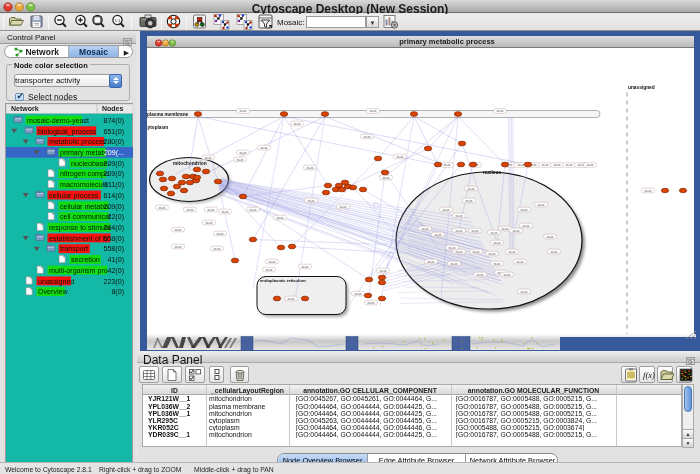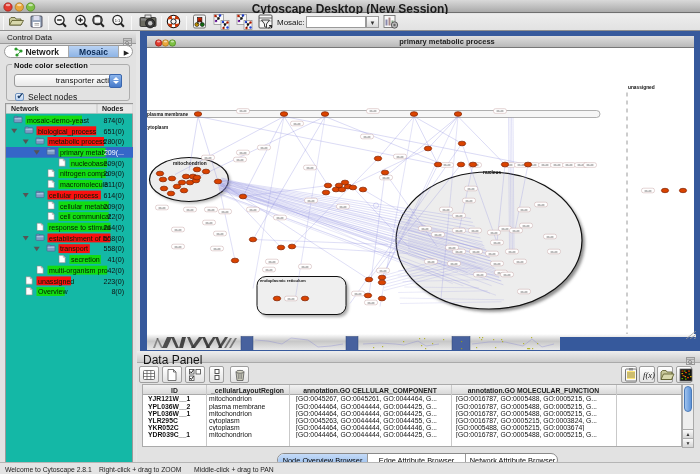--- a/index.html
+++ b/index.html
@@ -15,21 +15,21 @@
 
 #cp { left:0; top:31px; width:136px; height:431px; background:#e2e2e2; }
 #cphdr { position:absolute; left:0; top:0; width:136px; height:13px; background:linear-gradient(#e8e8e8,#c6c6c6); border-bottom:1px solid #9a9a9a; }
 #cphdr span { position:absolute; left:7px; top:2px; font-size:8px; color:#111; }
 #cptabs { position:absolute; left:4px; top:14px; width:129px; height:13px; background:#fff; border:1px solid #9a9a9a; border-radius:6.5px; overflow:hidden; }
 #tabnet { position:absolute; left:0; top:0; width:64px; height:13px; font-size:8.5px; font-weight:bold; color:#222; text-align:center; line-height:12px; border-right:1px solid #aaa; }
 #tabmos { position:absolute; left:64px; top:0; width:50px; height:13px; background:linear-gradient(#b9d2f3,#85aee3); font-size:8.5px; font-weight:bold; color:#0a2a55; text-align:center; line-height:12px; border-right:1px solid #aaa; }
 #tabarr { position:absolute; left:114px; top:0; width:15px; height:13px; font-size:7px; color:#222; text-align:center; line-height:13px; }
 #grp { position:absolute; left:6px; top:33px; width:124px; height:37px; border:1px solid #adadad; border-radius:3px; }
 #grplbl { position:absolute; left:5px; top:-4.5px; background:#e2e2e2; padding:0 2px; font-size:7.5px; font-weight:bold; color:#111; }
-#combo { position:absolute; left:7px; top:9px; width:108px; height:12.5px; background:linear-gradient(#ffffff,#e9e9e9); border:1px solid #9a9a9a; border-radius:3px; font-size:8px; color:#111; text-align:right; line-height:12px; }
+#combo { position:absolute; left:7px; top:9px; width:108px; height:12.5px; background:linear-gradient(#ffffff,#e9e9e9); border:1px solid #9a9a9a; border-radius:3px; font-size:8px; color:#111; text-align:left; line-height:12px; }
 #combobtn { position:absolute; right:-0.5px; top:-1px; width:13px; height:13.5px; background:linear-gradient(#8db6ed,#4579c9); border-radius:2px; border:1px solid #3a66ad; }
 #combobtn:before { content:""; position:absolute; left:3.2px; top:2.2px; border-left:3px solid transparent; border-right:3px solid transparent; border-bottom:3.6px solid #fff; }
 #combobtn:after { content:""; position:absolute; left:3.2px; bottom:2.2px; border-left:3px solid transparent; border-right:3px solid transparent; border-top:3.6px solid #fff; }
 #chk { position:absolute; left:8px; top:27.5px; width:8.5px; height:8.5px; background:linear-gradient(#eaf2fc,#bcd4f2); border:1px solid #6f91bd; border-radius:2px; }
 #chk:before { content:"\2714"; position:absolute; left:0.5px; top:-2.5px; font-size:9px; color:#1a3c66; }
 #chklbl { position:absolute; left:21px; top:27px; font-size:8.5px; color:#111; }
 #treewrap { position:absolute; left:5px; top:72px; width:128px; height:399px; background:#14b8a6; border:1px solid #9a9a9a; }
 
 #frame { left:140px; top:31px; width:560px; height:320px; background:#36599c; }
 #ititle { position:absolute; left:6.5px; top:5px; width:547px; height:12px; background:linear-gradient(#dedede,#b9b9b9); border-bottom:1px solid #787878; }
@@ -210,21 +210,21 @@
   <div class="tsep" style="left:48px"></div>
   <div class="tsep" style="left:131px"></div>
   <div class="tsep" style="left:160.5px"></div>
   <div class="tsep" style="left:186px"></div>
   <div id="searchlbl">Mosaic:</div>
   <div id="searchbox"></div>
   <div id="searchbtn">▼</div>
 
   <div class="abs" id="cp">
     <div id="cphdr">
-        <span>Control Data</span>
+        <span>Control Panel</span>
       <div style="position:absolute;right:3px;top:2px"><svg width="10" height="9" viewBox="0 0 10 9">
             <rect x="0.5" y="0.5" width="8" height="7" fill="none" stroke="#9a9a9a" stroke-width="1"></rect>
             <line x1="0.5" y1="2.3" x2="8.5" y2="2.3" stroke="#9a9a9a" stroke-width="1"></line>
             <circle cx="4" cy="5" r="1.6" fill="none" stroke="#8a8a8a" stroke-width="0.9"></circle>
             <line x1="5.2" y1="6.2" x2="7" y2="8" stroke="#8a8a8a" stroke-width="1"></line>
           </svg></div>
     </div>
     <div id="cptabs">
       <div id="tabnet"><svg style="vertical-align:-2px" width="9" height="10" viewBox="0 0 9 10">
             <circle cx="2" cy="2" r="1.6" fill="#2a9a2a"></circle>

